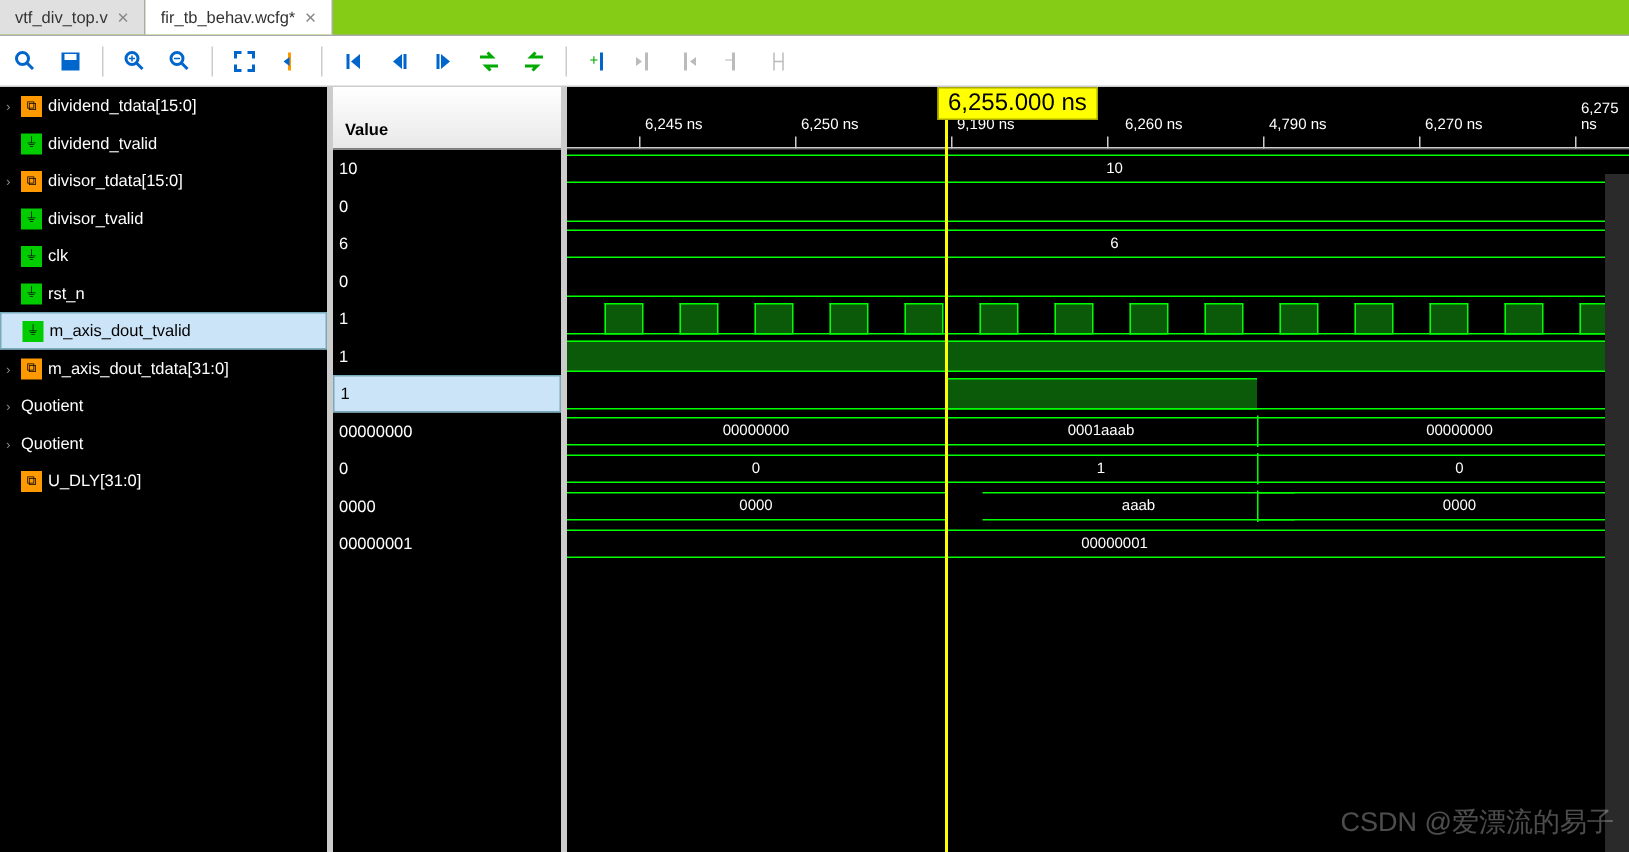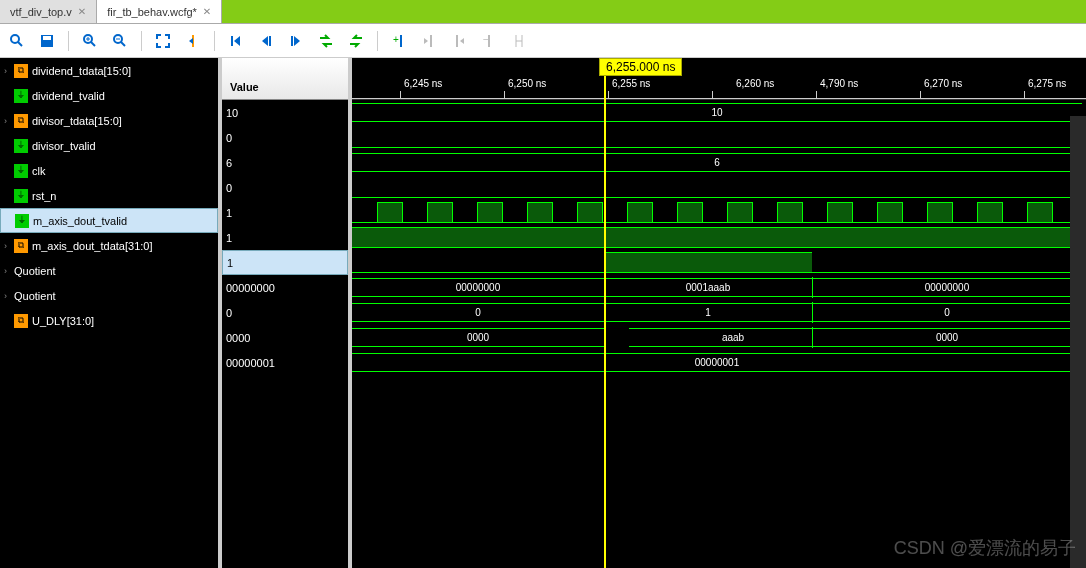--- a/index.html
+++ b/index.html
@@ -11,32 +11,32 @@
 .tab .x { color:#888; font-size:10px; cursor:pointer; }
 
 .toolbar { background:#fff; height:34px; display:flex; align-items:center; padding:0 6px; gap:8px; border-bottom:1px solid #ccc; }
 .tbtn { width:22px; height:22px; display:flex; align-items:center; justify-content:center; color:#0066cc; cursor:pointer; }
 .tbtn.gray { color:#bbb; }
 .sep { width:1px; height:20px; background:#ccc; margin:0 2px; }
 
 .main { display:flex; height:510px; }
 
 .name-panel { width:222px; background:#000; border-right:4px solid #ccc; }
-.value-panel { width:130px; background:#000; border-right:4px solid #ccc; }
+.value-panel { width:156px; background:#000; border-right:4px solid #ccc; }
 .panel-header { background:linear-gradient(#fff,#e8e8e8); height:42px; padding:6px 8px; color:#000; font-weight:bold; display:flex; align-items:flex-end; border-bottom:1px solid #888; }
 
 .row { height:25px; display:flex; align-items:center; padding:0 4px; color:#fff; white-space:nowrap; }
 .row.selected { background:#cce4f7; color:#000; border:1px solid #7ab; }
 .caret { width:10px; color:#888; font-size:9px; }
 .sig-icon { width:14px; height:14px; margin-right:4px; display:inline-flex; align-items:center; justify-content:center; font-size:9px; }
 .sig-icon.bus { background:#f90; color:#000; }
 .sig-icon.wire { background:#0c0; color:#000; }
 
 .wave-panel { flex:1; background:#000; position:relative; overflow:hidden; }
-.marker-box { position:absolute; left:247px; top:0; background:#ffff00; color:#000; padding:1px 6px; font-size:12px; z-index:3; border:1px solid #aa0; }
+.marker-box { position:absolute; left:247px; top:0; background:#ffff00; color:#000; padding:1px 6px; font-size:16px; z-index:3; border:1px solid #aa0; }
 .marker-line { position:absolute; left:252px; top:14px; width:2px; height:500px; background:#ffff00; z-index:2; }
 
 .ruler { height:42px; background:#000; border-bottom:1px solid #333; position:relative; color:#fff; font-size:9px;text-decoration:underline; }
 .ruler-base { position:absolute; bottom:0; left:0; width:100%; height:1px; background:#ccc; }
 .tick { position:absolute; bottom:0; width:1px; height:8px; background:#ccc; }
 .tick-label { position:absolute; bottom:10px; font-size:10px; }
 
 .wave-row { height:25px; position:relative; }
 .fill { position:absolute; top:2px; bottom:2px; background:#0a5a0a; border-top:1px solid #0f0; border-bottom:1px solid #0f0; }
 .busbox { position:absolute; top:3px; bottom:3px; border-top:1px solid #0f0; border-bottom:1px solid #0f0; text-align:center; color:#fff; font-size:10px; line-height:18px; }
@@ -241,23 +241,23 @@
   <div class="wave-panel">
     <div class="marker-box">6,255.000 ns</div>
     <div class="marker-line"></div>
     <div class="ruler" id="ruler">
         <div class="ruler-base"></div>
         <div class="tick" style="left: 48px;"></div>
         <div class="tick-label" style="left: 52px;">6,245 ns</div>
         <div class="tick" style="left: 152px;"></div>
         <div class="tick-label" style="left: 156px;">6,250 ns</div>
         <div class="tick" style="left: 256px;"></div>
-        <div class="tick-label" style="left: 260px;">6,255 ns</div>
+        <div class="tick-label" style="left: 260px;">9,190 ns</div>
         <div class="tick" style="left: 360px;"></div>
-        <div class="tick-label" style="left: 384px;">6,260 ns</div>
+        <div class="tick-label" style="left: 372px;">6,260 ns</div>
         <div class="tick" style="left: 464px;"></div>
         <div class="tick-label" style="left: 468px;">4,790 ns</div>
         <div class="tick" style="left: 568px;"></div>
         <div class="tick-label" style="left: 572px;">6,270 ns</div>
         <div class="tick" style="left: 672px;"></div>
         <div class="tick-label" style="left: 676px; margin-top: 19px;">6,275 ns</div>
       </div>
     <div id="wave-rows">
         <div class="wave-row">
           <div class="busbox" style="left: 0px; width: 730px;">10</div>

